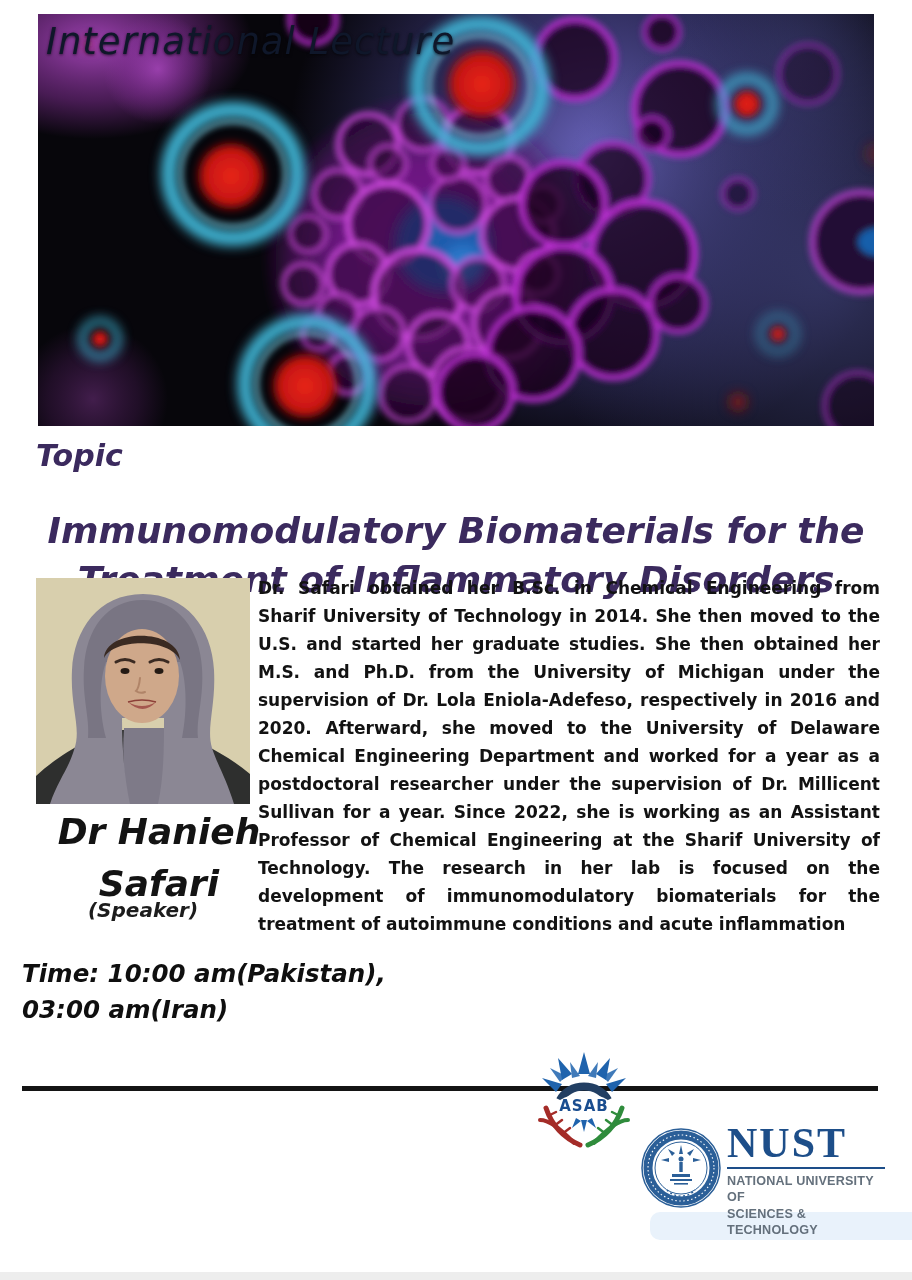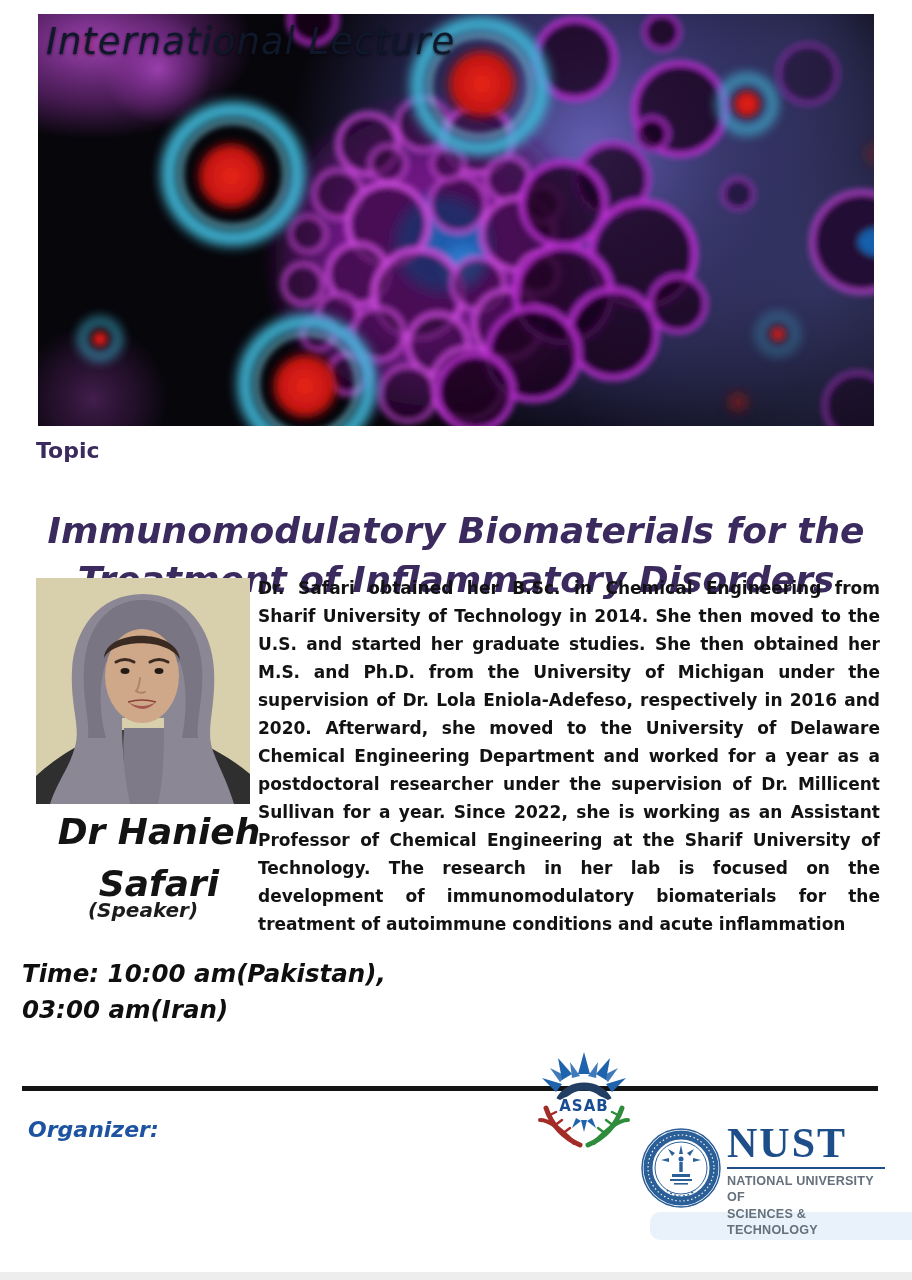--- a/index.html
+++ b/index.html
@@ -10,22 +10,22 @@
   
   .hero{position:absolute;left:38px;top:14px;width:836px;height:412px;overflow:hidden;}
   .hero svg{position:absolute;left:0;top:0;width:100%;height:100%;}
   .hero-title{
     position:absolute;left:8px;top:6px;color:#0f172a;font-style:italic;
     font-size:37px;font-weight:500;letter-spacing:1px;white-space:nowrap;
     text-shadow:0 1px 3px rgba(0,0,0,.6);
   }
   
   .topic-label{
-    position:absolute;left:36px;top:438px;font-size:22px;font-weight:bold;
-    color:#3b2a5e;
+    position:absolute;left:36px;top:438px;font-size:30px;font-weight:bold;
+    font-style:italic;color:#3b2a5e;
   }
   .main-title{
     position:absolute;left:0;top:468px;width:912px;text-align:center;
   }
   .main-title span{
     display:inline-block;max-width:860px;font-size:36px;font-weight:bold;
     font-style:italic;color:#3b2a5e;line-height:1.35;margin-top:39px;
   }
   
   .photo{position:absolute;left:36px;top:578px;width:214px;height:226px;}
@@ -241,21 +241,20 @@
 
 <div class="schedule">
   <div>Time: 10:00 am(Pakistan),</div>
   <div>03:00 am(Iran)</div>
 </div>
 
 <div class="divider"></div>
 <div class="blue-panel"></div>
 
 <div class="organizer">
-  <div>Organizer:</div>
 </div>
 
 <div class="asab-logo">
   <svg viewBox="0 0 100 112">
     <g fill="#1f63ad">
       <path d="M50,4 L44,26 L56,26 Z"></path>
       <path d="M24,10 L28,32 L38,26 Z"></path>
       <path d="M76,10 L62,26 L72,32 Z"></path>
       <path d="M8,30 L22,44 L28,36 Z"></path>
       <path d="M92,30 L72,36 L78,44 Z"></path>

